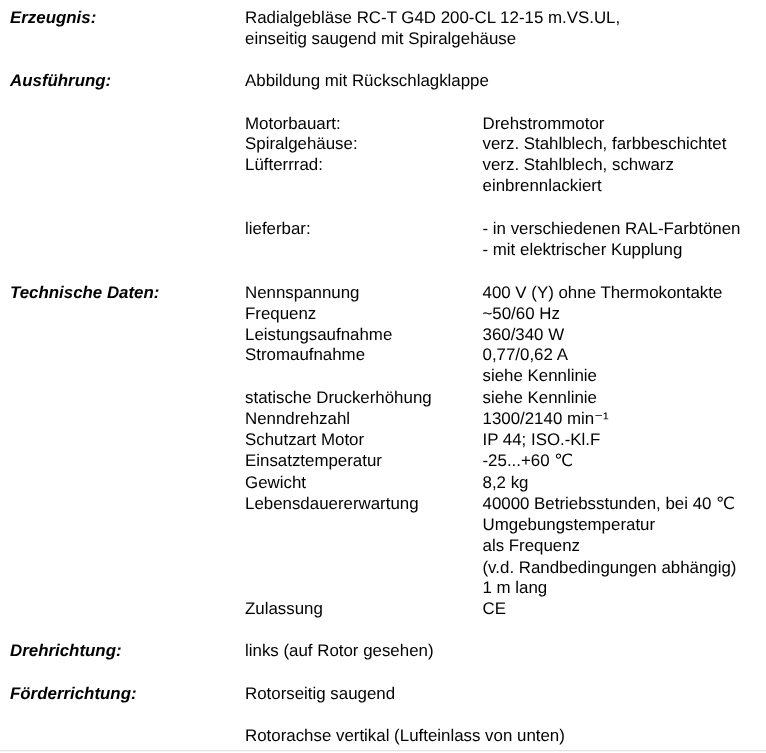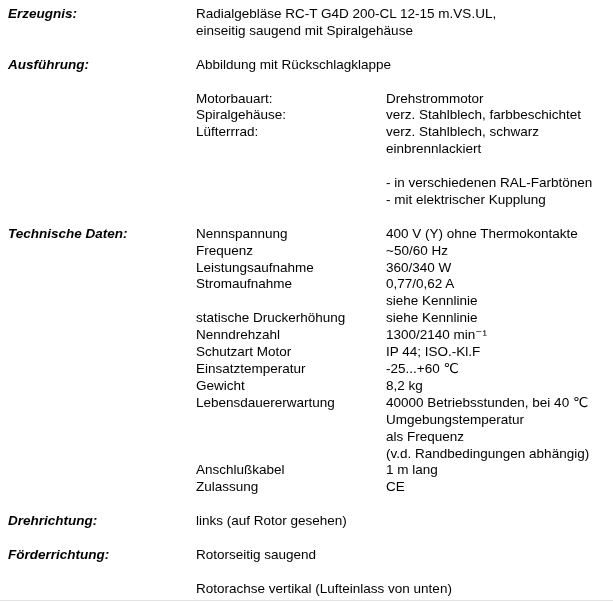--- a/index.html
+++ b/index.html
@@ -74,20 +74,21 @@
   <div class="line">
     <div class="c1"></div>
     <div class="c2"></div>
     <div class="c3">einbrennlackiert</div>
   </div>
 
   <div class="gap"></div>
 
   <div class="line">
     <div class="c1"></div>
+    <div class="c2">lieferbar:</div>
     <div class="c3">- in verschiedenen RAL-Farbtönen</div>
   </div>
   <div class="line">
     <div class="c1"></div>
     <div class="c2"></div>
     <div class="c3">- mit elektrischer Kupplung</div>
   </div>
 
   <div class="gap"></div>
 
@@ -155,21 +156,20 @@
     <div class="c2"></div>
     <div class="c3">als Frequenz</div>
   </div>
   <div class="line">
     <div class="c1"></div>
     <div class="c2"></div>
     <div class="c3">(v.d. Randbedingungen abhängig)</div>
   </div>
   <div class="line">
     <div class="c1"></div>
-    <div class="c2">Anschlußkabel</div>
     <div class="c3">1 m lang</div>
   </div>
   <div class="line">
     <div class="c1"></div>
     <div class="c2">Zulassung</div>
     <div class="c3">CE</div>
   </div>
 
   <div class="gap"></div>
 

